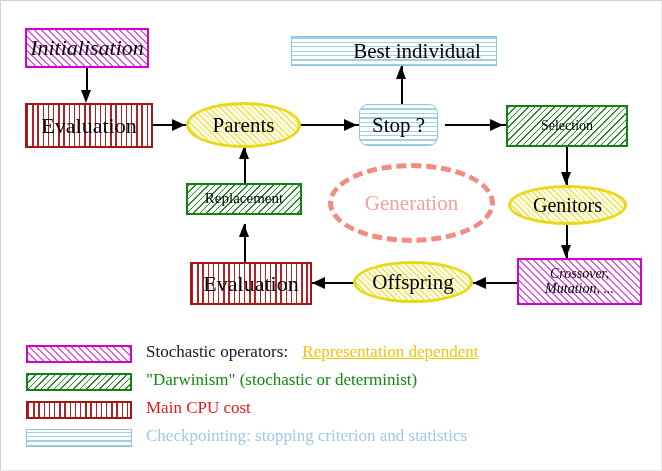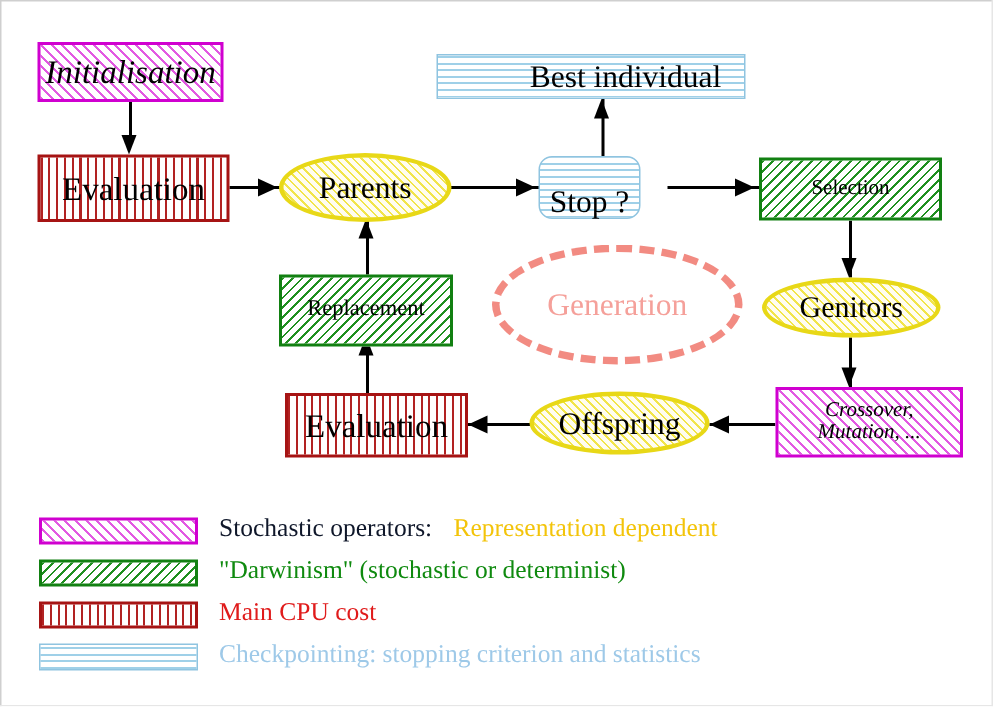--- a/index.html
+++ b/index.html
@@ -157,21 +157,21 @@
   </div>
 
   <div class="node rect fill-red" style="left:25px;top:103px;width:128px;height:45px;font-size:22px;">
     <span>Evaluation</span>
   </div>
 
   <div class="node ell fill-yellow" style="left:186px;top:102px;width:115px;height:46px;font-size:21px;">
     <span>Parents</span>
   </div>
 
-  <div class="node rect fill-blue rounded" style="left:359px;top:104px;width:68px;height:42px;font-size:21px;align-items:flex-end;">
+  <div class="node rect fill-blue rounded" style="left:359px;top:104px;width:79px;height:42px;font-size:21px;">
     <span>Stop ?</span>
   </div>
 
   <div class="node rect fill-blue" style="left:291px;top:36px;width:206px;height:30px;font-size:21px;padding-left:46px;">
     <span>Best individual</span>
   </div>
 
   <div class="node rect fill-green" style="left:506px;top:105px;width:122px;height:42px;font-size:14px;">
     <span>Selection</span>
   </div>
@@ -186,31 +186,31 @@
   </div>
 
   <div class="node ell fill-yellow" style="left:353px;top:261px;width:120px;height:42px;font-size:21px;">
     <span>Offspring</span>
   </div>
 
   <div class="node rect fill-red" style="left:190px;top:262px;width:122px;height:43px;font-size:22px;">
     <span>Evaluation</span>
   </div>
 
-  <div class="node rect fill-green" style="left:186px;top:183px;width:116px;height:48px;font-size:15px;text-align:right;">
+  <div class="node rect fill-green" style="left:186px;top:183px;width:116px;height:32px;font-size:15px;text-align:right;">
     <span>Replacement</span>
   </div>
 
   <div id="legend">
 
     <div class="legend-row" style="top:5px;">
       <div class="swatch rect fill-magenta"></div>
       <div class="legend-text">
         <span class="lg-pink">Stochastic operators:</span>
-        <span class="lg-gold" style="margin-left:10px;">Representation dependent</span>
+        <span class="lg-gold" style="margin-left:10px;text-decoration:underline;">Representation dependent</span>
       </div>
     </div>
 
     <div class="legend-row" style="top:33px;">
       <div class="swatch rect fill-green"></div>
       <div class="legend-text lg-green">"Darwinism" (stochastic or determinist)</div>
     </div>
 
     <div class="legend-row" style="top:61px;">
       <div class="swatch rect fill-red"></div>

